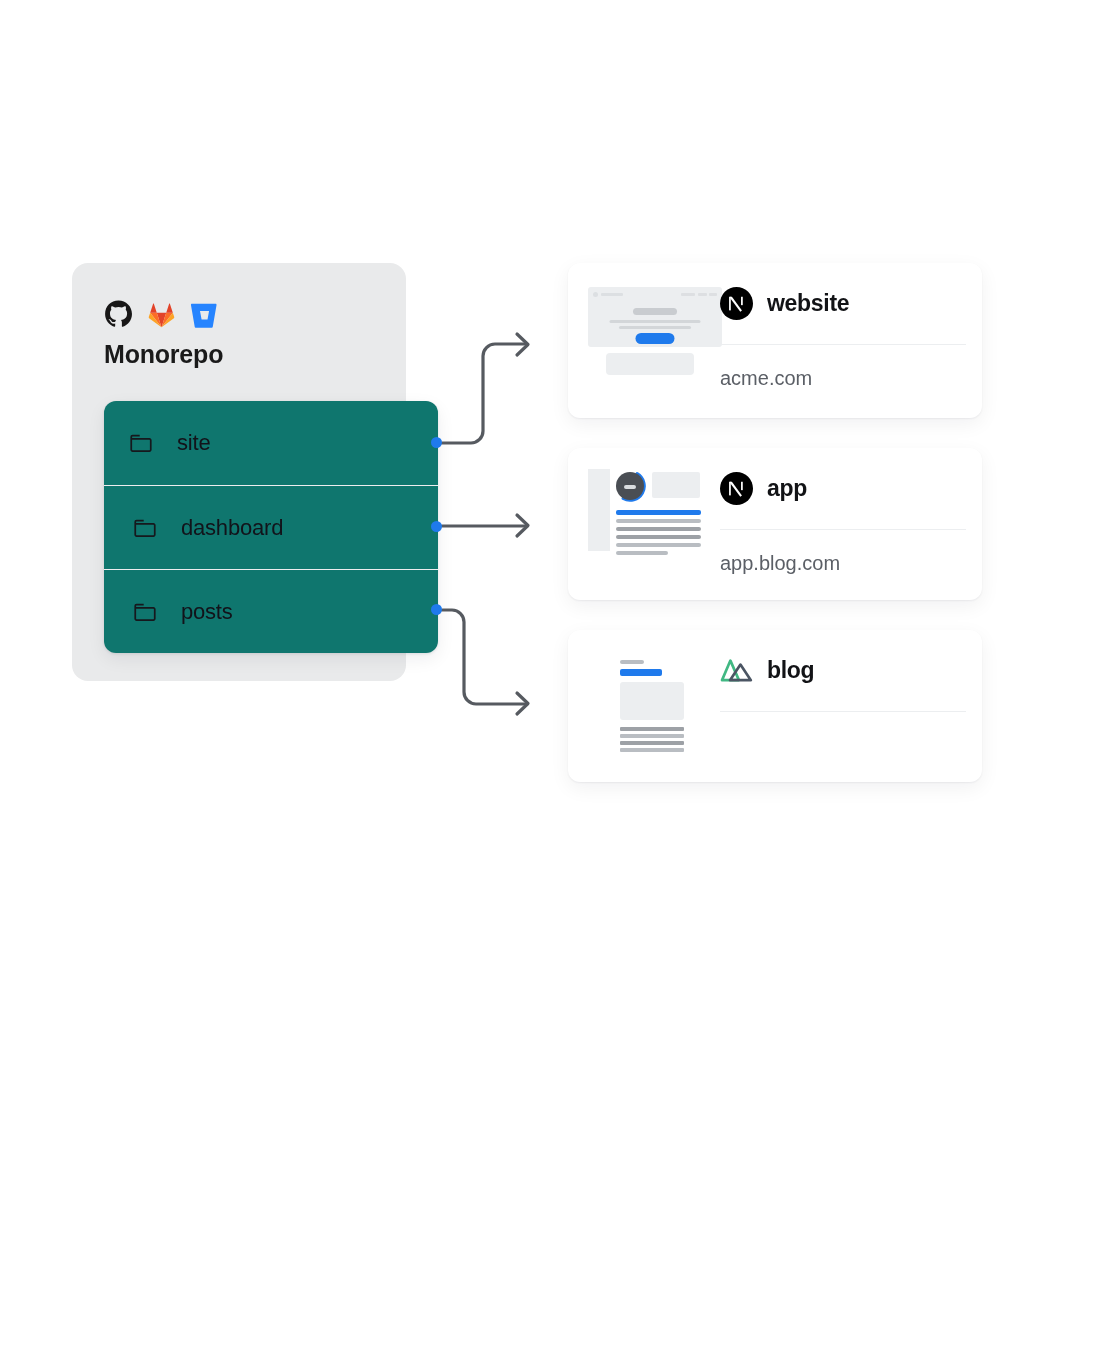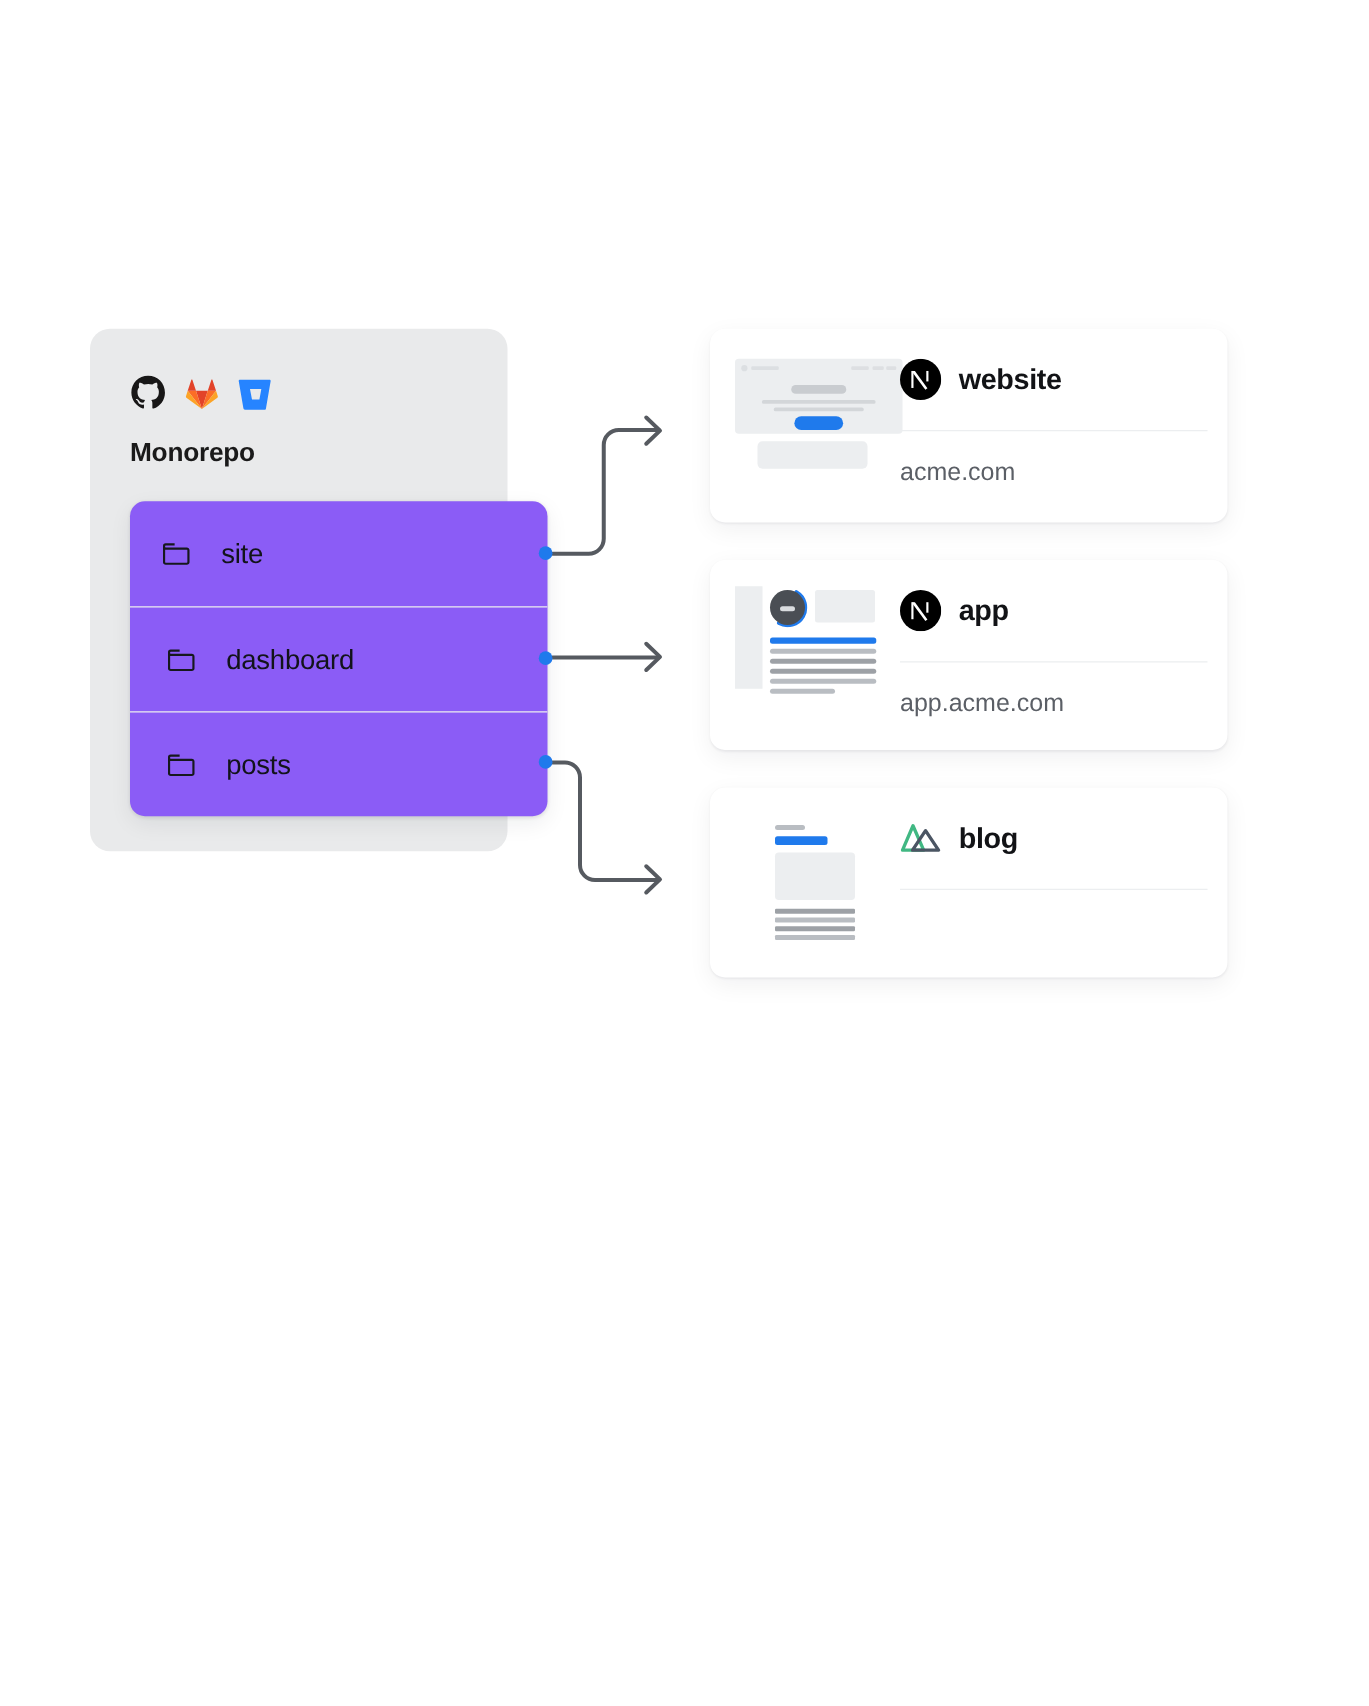--- a/index.html
+++ b/index.html
@@ -40,35 +40,35 @@
     top: 37px;
     display: flex;
     gap: 14px;
     align-items: center;
   }
   .provider-icons .pi { width: 29px; height: 29px; display: block; }
 
   .monorepo-title {
     position: absolute;
     left: 32px;
-    top: 88px;
-    font-size: 21px;
+    top: 77px;
+    font-size: 25px;
     font-weight: 700;
     color: #1a1a1a;
     letter-spacing: -0.2px;
     white-space: nowrap;
   }
 
   
   .folder-card {
     position: absolute;
     left: 104px;
     top: 401px;
     width: 334px;
-    background: #8b5cf6;
+    background: #0f766e;
     border-radius: 12px;
     box-shadow: 0 1px 3px rgba(16,24,40,0.10), 0 6px 18px rgba(16,24,40,0.07);
     overflow: hidden;
   }
   .folder-row {
     position: relative;
     height: 84px;
     display: flex;
     align-items: center;
     padding-left: 24px;
@@ -329,21 +329,21 @@
     <div class="info-col">
       <div class="info-head">
         <svg class="fw-logo" viewBox="0 0 24 24" aria-label="Next.js">
           <circle cx="12" cy="12" r="12" fill="#000000"></circle>
           <path d="M7.2 7.1h1.45l7.3 10.05-1.18.85L7.2 7.9z" fill="#ffffff"></path>
           <rect x="6.6" y="7.1" width="1.25" height="9.9" fill="#ffffff"></rect>
           <rect x="15.3" y="7.1" width="1.25" height="6.1" fill="#ffffff"></rect>
         </svg>
         <span class="project-name">app</span>
       </div>
-      <div class="project-domain">app.acme.com</div>
+      <div class="project-domain">app.blog.com</div>
     </div>
   </div>
 
   <div class="project-card card-blog">
     <div class="thumb-col">
       <div class="wf wf-blog-tiny"></div>
       <div class="wf wf-blog-bar"></div>
       <div class="wf wf-blog-img"></div>
       <div class="wf wf-blog-t1"></div>
       <div class="wf wf-blog-t2"></div>

